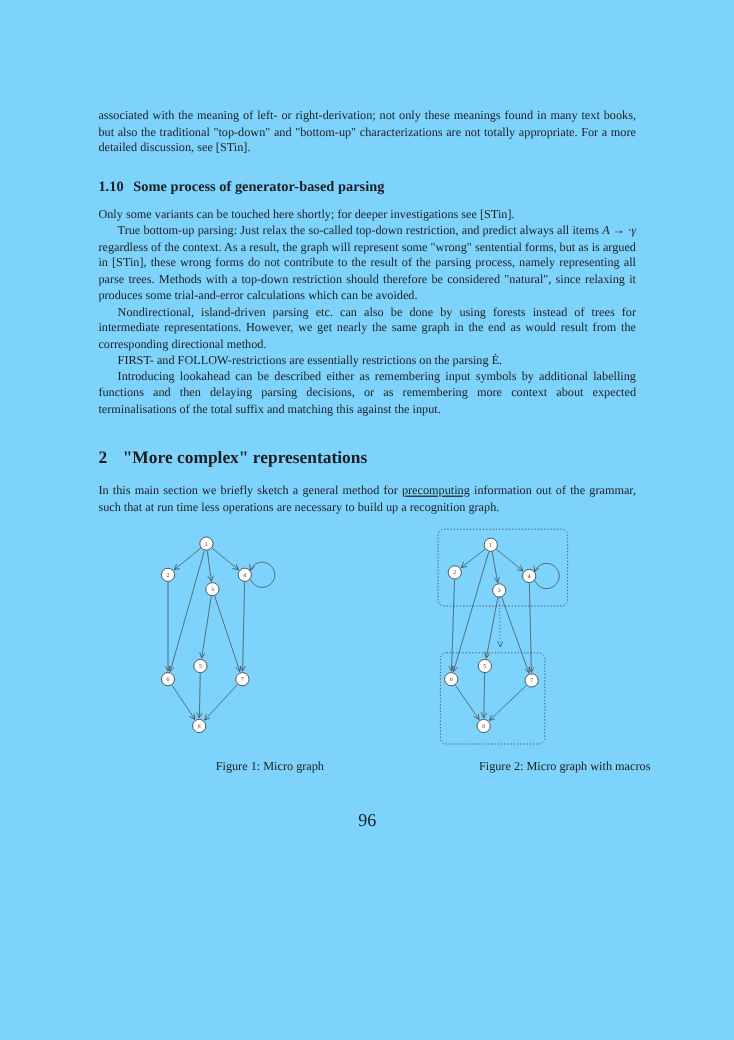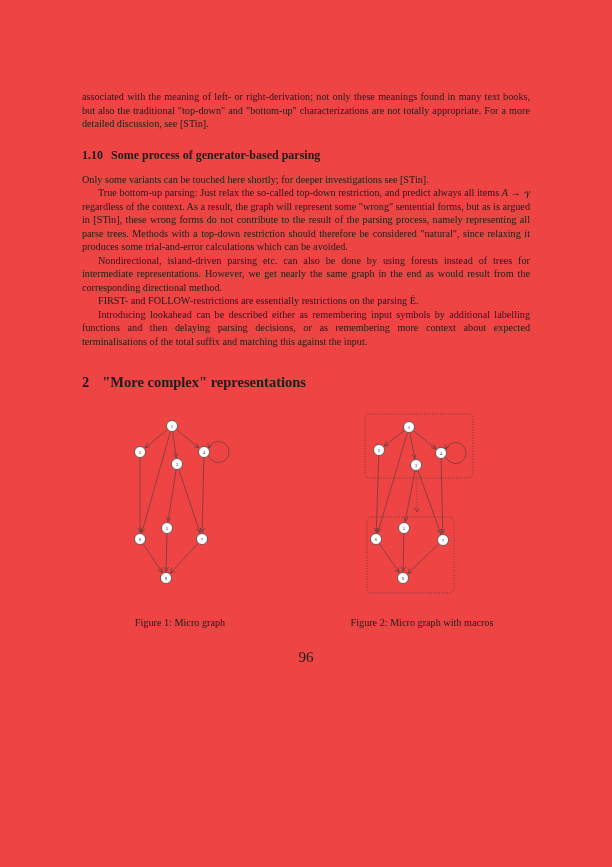--- a/index.html
+++ b/index.html
@@ -1,20 +1,20 @@
 <!DOCTYPE html>
 <html><head>
 <meta charset="utf-8">
 <style>
   html,body { margin:0; padding:0; background:#e8e8e8; }
   .page {
     position: relative;
     width: 612px; height: 867px;
     margin: 0 auto;
-    background: #ef4444;
+    background: #7dd3fc;
     box-sizing: border-box;
     padding: 90px 82px 0 82px;
     font-family: "Liberation Serif", "DejaVu Serif", serif;
     color: #1d1d1d;
     overflow: hidden;
   }
   p.body {
     margin: 0;
     font-size: 10.2px;
     line-height: 13.5px;
@@ -35,23 +35,23 @@
   }
   h2.sec .secnum { margin-right: 13px; }
   .figures {
     position: relative;
     height: 222px;
     margin: 0;
   }
   .figures svg { position: absolute; }
   .caption {
     position: absolute;
-    top: 214px;
+    top: 204px;
     font-size: 10.2px;
-    text-align: center;
+    text-align: right;
     white-space: nowrap;
   }
   .pageno {
     margin-top: 24px;
     text-align: center;
     font-size: 15px;
   }
   svg text { font-family: "Liberation Serif", serif; }
 </style>
 </head>
@@ -68,20 +68,21 @@
   <p class="body"><span class="seg-normal">Only some variants can be touched here shortly; for deeper investigations see [STin].</span></p>
   <p class="body indent"><span class="seg-italic">True bottom-up parsing:</span><span class="seg-normal"> Just relax the so-called </span><span class="seg-italic">top-down restriction</span><span class="seg-normal">, and predict always all items </span><span class="seg-math">A → ·γ</span><span class="seg-normal"> regardless of the context. As a result, the graph will represent some "wrong" sentential forms, but as is argued in [STin], these wrong forms do not contribute to the result of the parsing process, namely representing all parse trees. Methods with a top-down restriction should therefore be considered "natural", since relaxing it produces some trial-and-error calculations which can be avoided.</span></p>
   <p class="body indent"><span class="seg-italic">Nondirectional</span><span class="seg-normal">, island-driven parsing etc. can also be done by using forests instead of trees for intermediate representations. However, we get nearly the same graph in the end as would result from the corresponding directional method.</span></p>
   <p class="body indent"><span class="seg-italic">FIRST- and FOLLOW-restrictions</span><span class="seg-normal"> are essentially restrictions on the parsing Ė.</span></p>
   <p class="body indent"><span class="seg-italic">Introducing lookahead</span><span class="seg-normal"> can be described either as remembering input symbols by additional labelling functions and then delaying parsing decisions, or as remembering more context about expected terminalisations of the total suffix and matching this against the input.</span></p>
 
   <h2 class="sec">
     <span class="secnum">2</span><span>"More complex" representations</span>
   </h2>
 
+  <p class="body"><span class="seg-normal">In this main section we briefly sketch a general method for </span><span class="seg-underline">precomputing</span><span class="seg-normal"> information out of the grammar, such that at run time less operations are necessary to build up a recognition graph.</span></p>
 
 
   <div class="figures">
     <svg id="fig1" viewBox="0 0 140 180" style="left:28px; top:11px; width:140px; height:180px;">
         <defs>
           <marker id="fig1-arrow" markerWidth="8" markerHeight="8" refX="4.6" refY="2.4" orient="auto" markerUnits="userSpaceOnUse">
             <path d="M0,0 L4.6,2.4 L0,4.8" fill="none" stroke="#3b3b3b" stroke-width="0.55"></path>
           </marker>
         </defs>
         <line x1="57.26570459929078" y1="15.84661501307624" x2="35.19996380077898" y2="33.77502941186708" stroke="#3b3b3b" stroke-width="0.55" marker-end="url(#fig1-arrow)"></line>

